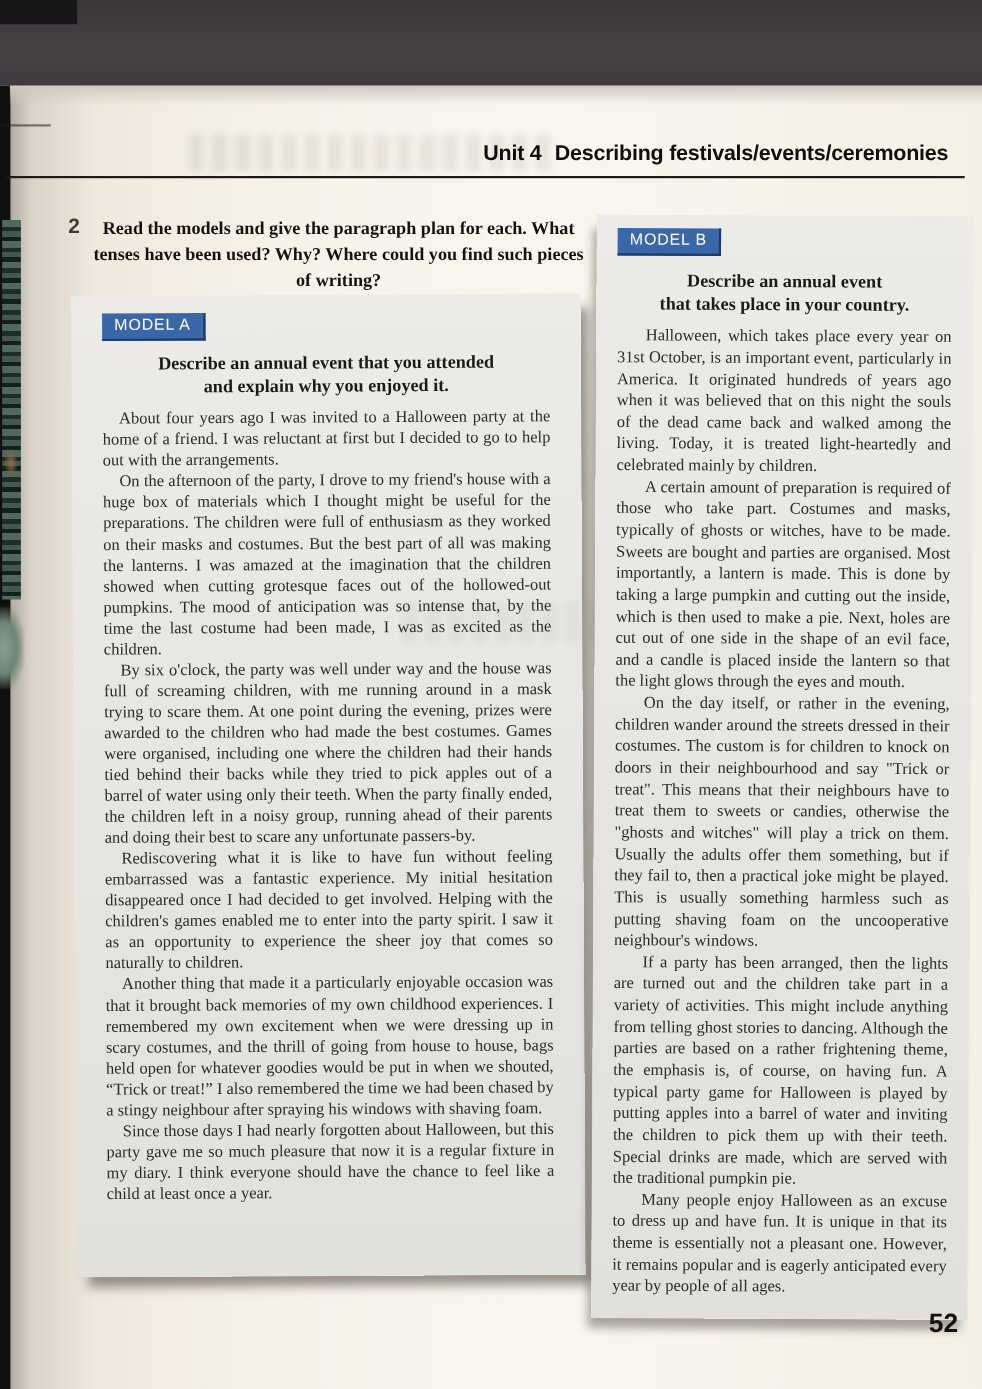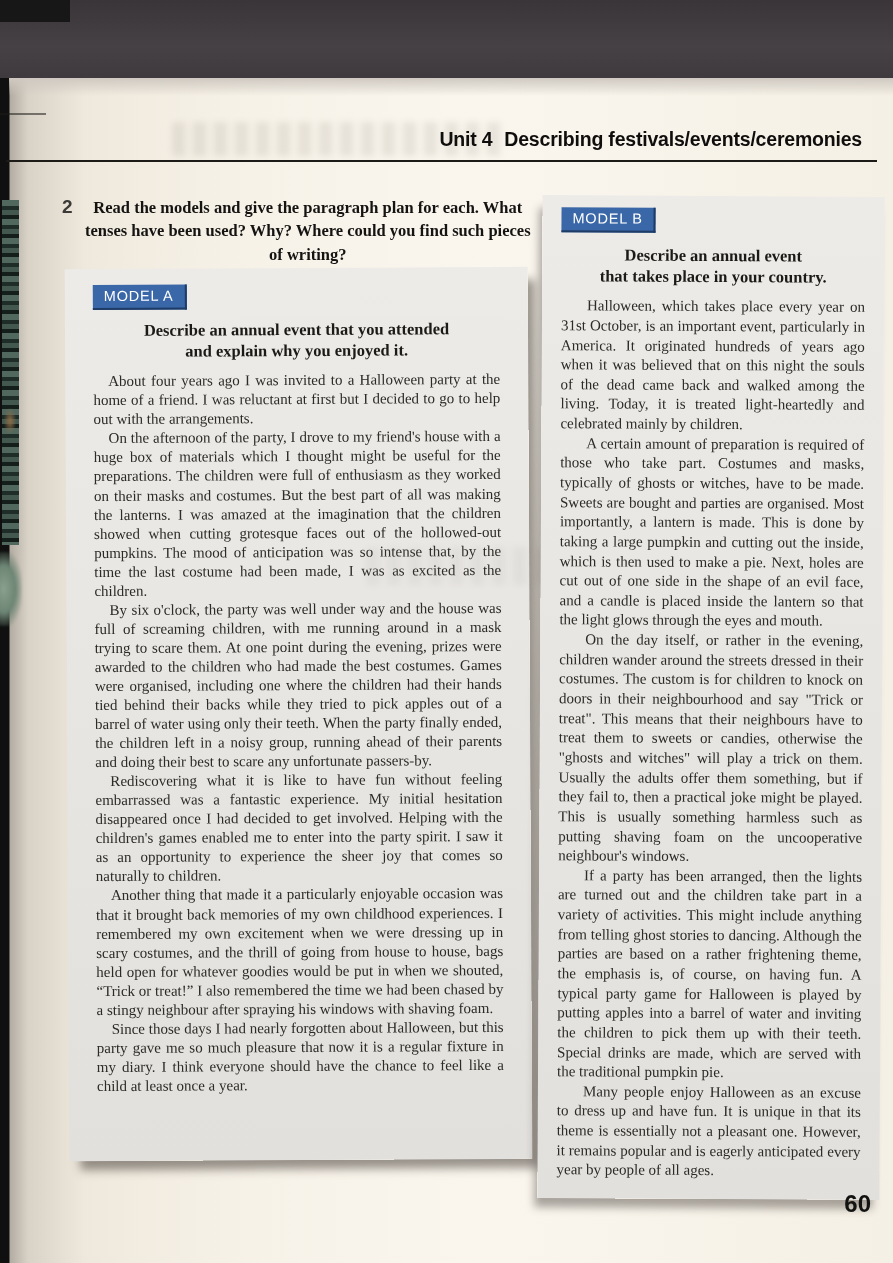--- a/index.html
+++ b/index.html
@@ -119,15 +119,15 @@
     <span class="badge">MODEL B</span>
     <h3 class="card-title">Describe an annual event
 that takes place in your country.</h3>
     <p>Halloween, which takes place every year on 31st October, is an important event, particularly in America. It originated hundreds of years ago when it was believed that on this night the souls of the dead came back and walked among the living. Today, it is treated light-heartedly and celebrated mainly by children.</p>
     <p>A certain amount of preparation is required of those who take part. Costumes and masks, typically of ghosts or witches, have to be made. Sweets are bought and parties are organised. Most importantly, a lantern is made. This is done by taking a large pumpkin and cutting out the inside, which is then used to make a pie. Next, holes are cut out of one side in the shape of an evil face, and a candle is placed inside the lantern so that the light glows through the eyes and mouth.</p>
     <p>On the day itself, or rather in the evening, children wander around the streets dressed in their costumes. The custom is for children to knock on doors in their neighbourhood and say "Trick or treat". This means that their neighbours have to treat them to sweets or candies, otherwise the "ghosts and witches" will play a trick on them. Usually the adults offer them something, but if they fail to, then a practical joke might be played. This is usually something harmless such as putting shaving foam on the uncooperative neighbour's windows.</p>
     <p>If a party has been arranged, then the lights are turned out and the children take part in a variety of activities. This might include anything from telling ghost stories to dancing. Although the parties are based on a rather frightening theme, the emphasis is, of course, on having fun. A typical party game for Halloween is played by putting apples into a barrel of water and inviting the children to pick them up with their teeth. Special drinks are made, which are served with the traditional pumpkin pie.</p>
     <p>Many people enjoy Halloween as an excuse to dress up and have fun. It is unique in that its theme is essentially not a pleasant one. However, it remains popular and is eagerly anticipated every year by people of all ages.</p>
   </section>
 
-  <div class="page-number">60</div>
+  <div class="page-number">52</div>
 
 </div>
 
 </body></html>

